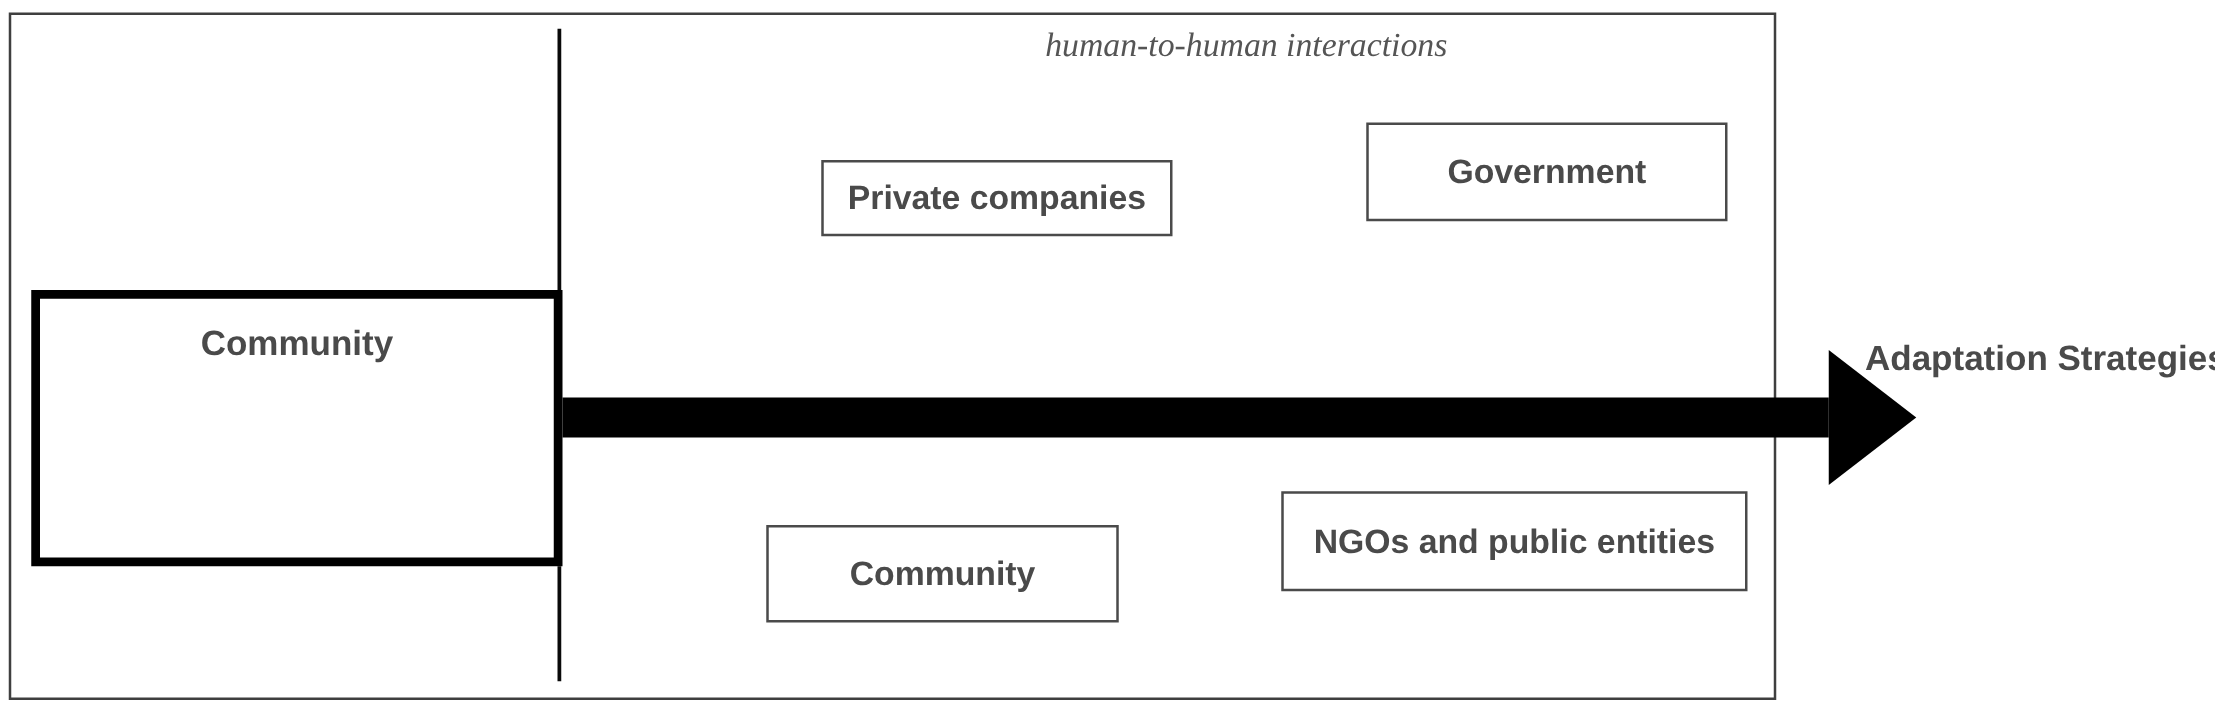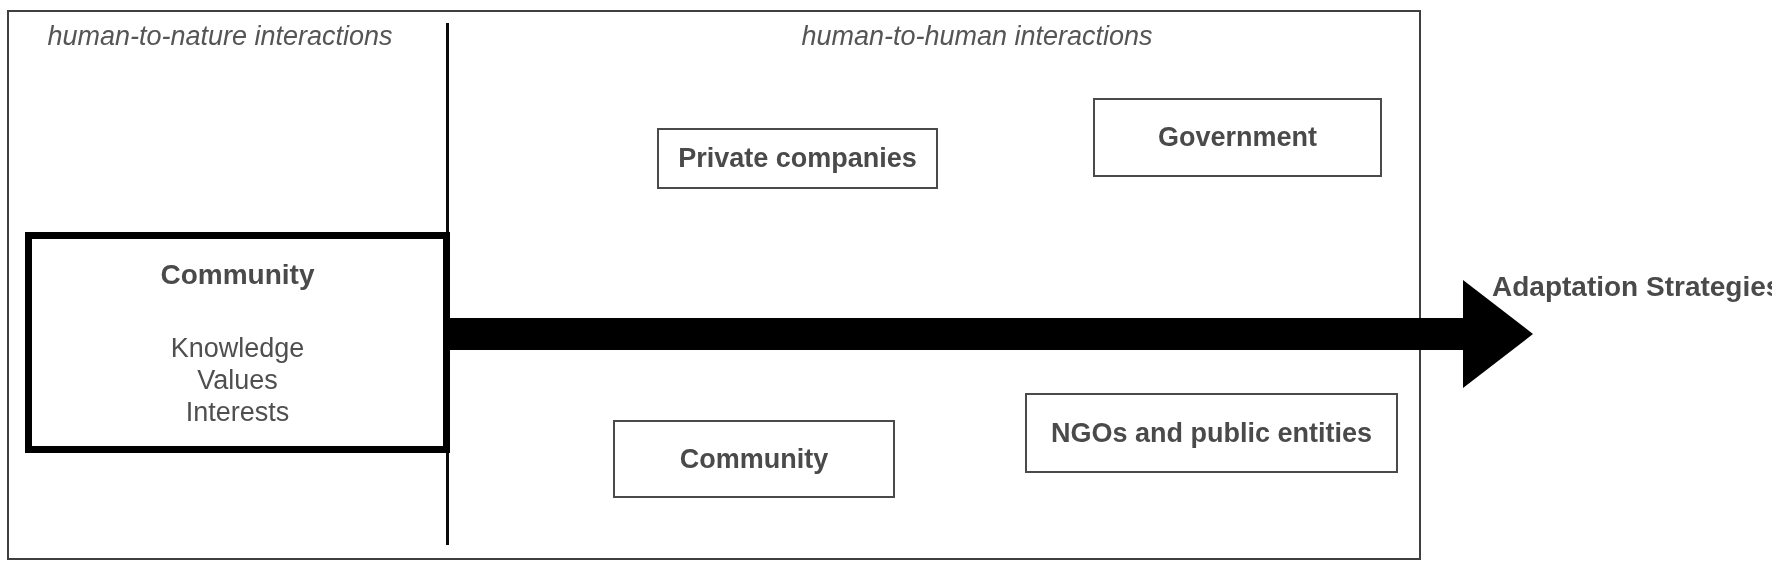--- a/index.html
+++ b/index.html
@@ -35,21 +35,21 @@
     position: absolute;
     top: 21px;
     font-size: 27px;
     font-style: italic;
     color: #555555;
     text-align: center;
     white-space: nowrap;
     line-height: 30px;
   }
   .region-label.nature { left: 30px;  width: 380px; }
-  .region-label.human  { left: 727px; width: 500px; }
+  .region-label.human  { left: 747px; width: 500px; font-family: Liberation Serif, serif; }
 
   
   .community-main {
     position: absolute;
     left: 25px; top: 232px;
     width: 425px; height: 221px;
     border: 7px solid #000000;
     box-sizing: border-box;
     background: #ffffff;
     text-align: center;
@@ -126,31 +126,25 @@
 </style>
 </head>
 <body>
 
 <div id="canvas">
 
   <div class="outer-rect"></div>
 
   <div class="region-divider"></div>
 
-  <div class="region-label nature">human-to-nature interactions</div>
 
   <div class="region-label human">human-to-human interactions</div>
 
   <div class="community-main">
     <div class="title">Community</div>
-    <div class="attributes">
-      <div>Knowledge</div>
-      <div>Values</div>
-      <div>Interests</div>
-    </div>
   </div>
 
   <div class="actor-box actor-private">Private companies</div>
 
   <div class="actor-box actor-government">Government</div>
 
   <div class="actor-box actor-community">Community</div>
 
   <div class="actor-box actor-ngos">NGOs and public entities</div>
 

